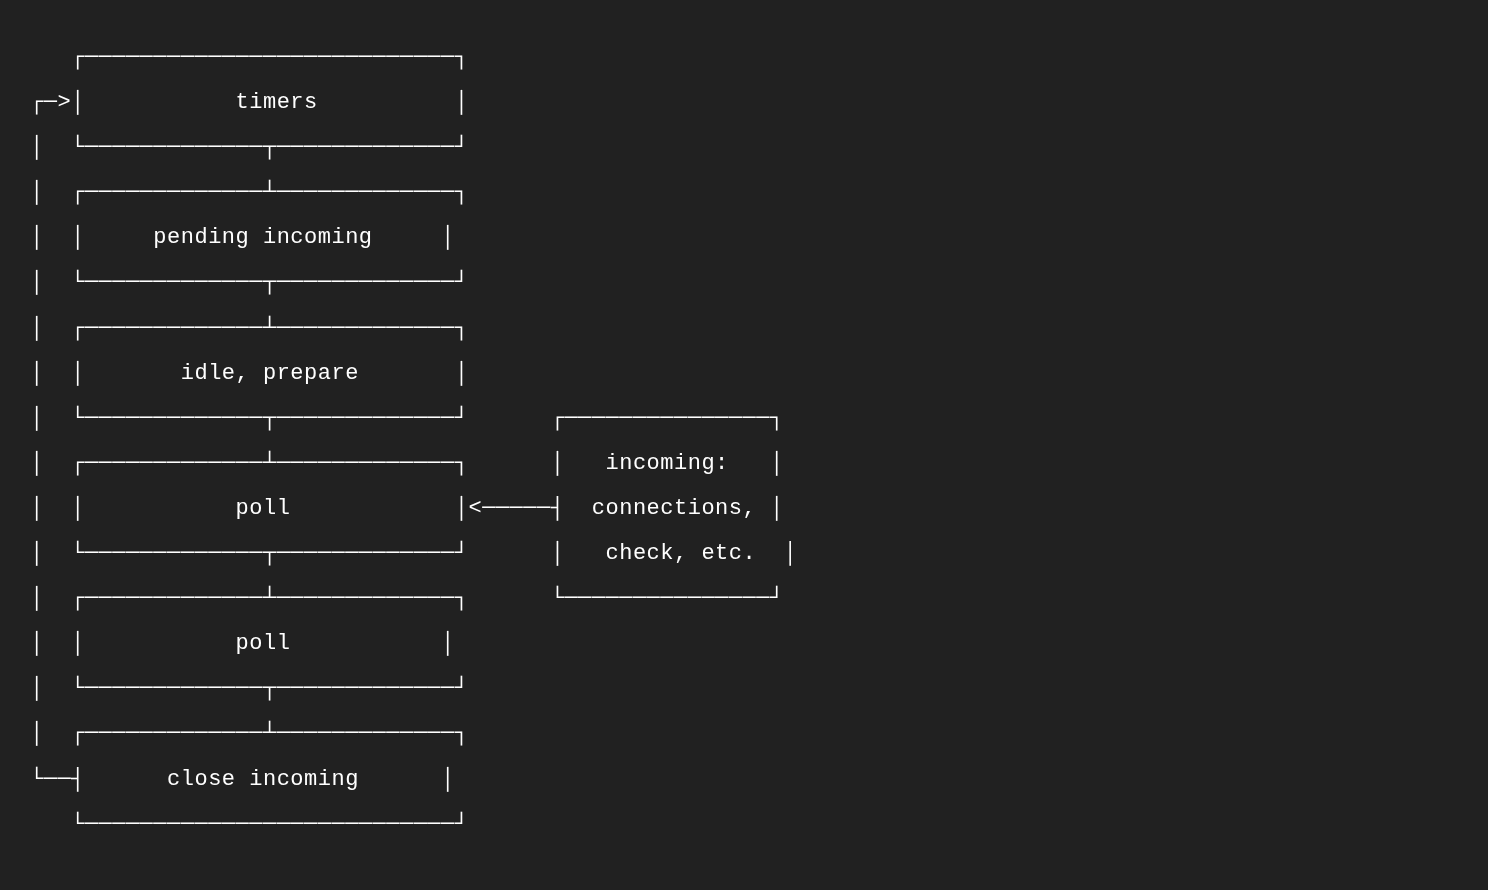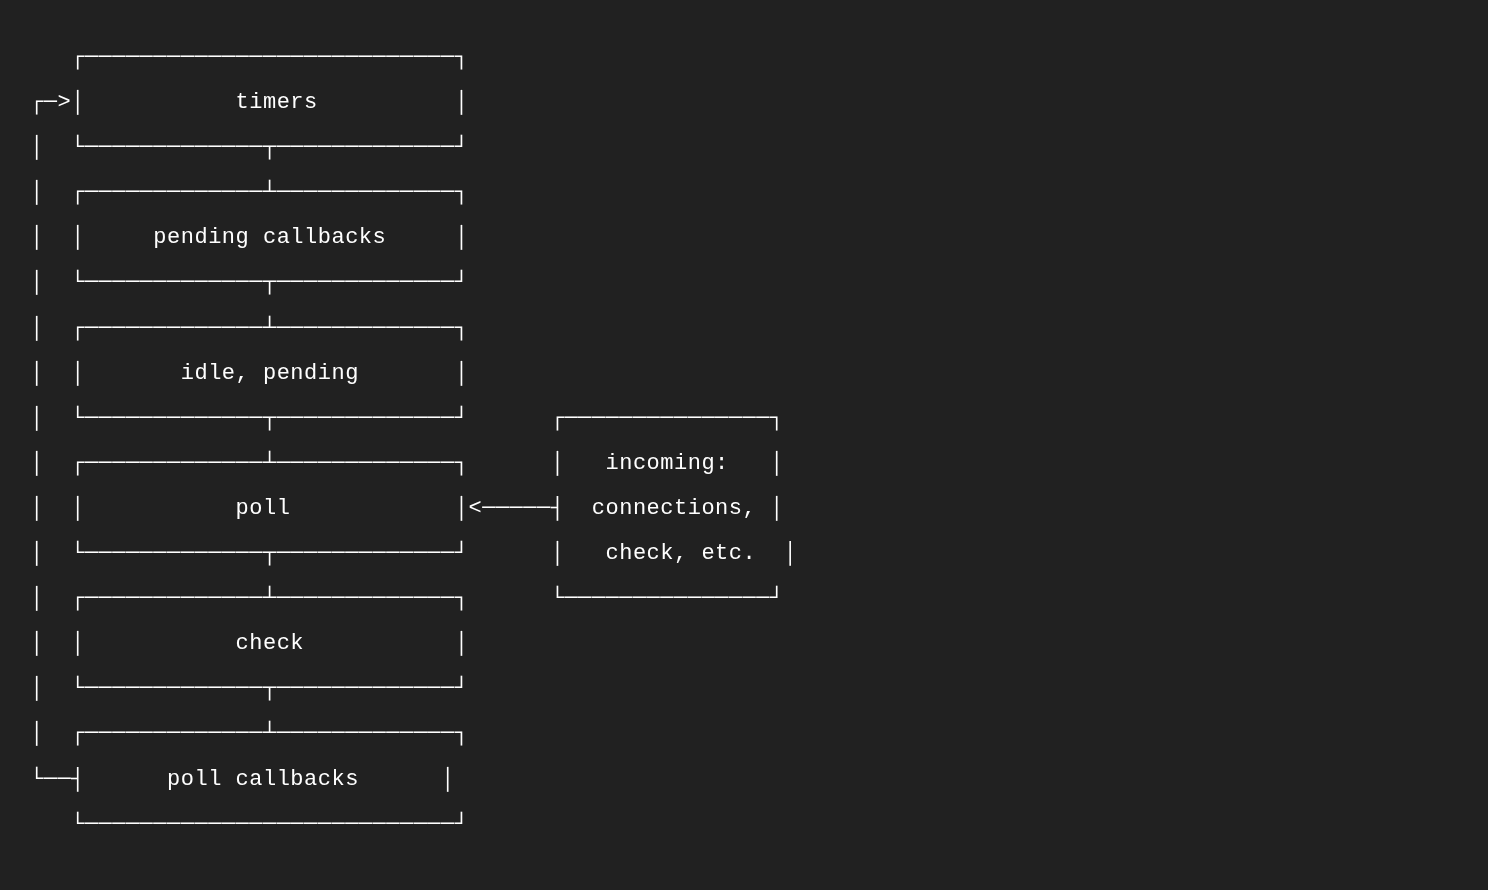--- a/index.html
+++ b/index.html
@@ -23,26 +23,26 @@
     font-family: inherit;
   }
 </style>
 </head>
 <body>
 
 <pre><span>   ┌───────────────────────────┐</span>
 <span>┌─&gt;│           timers          │</span>
 <span>│  └─────────────┬─────────────┘</span>
 <span>│  ┌─────────────┴─────────────┐</span>
-<span>│  │     pending callbacks     │</span>
+<span>│  │     pending incoming     │</span>
 <span>│  └─────────────┬─────────────┘</span>
 <span>│  ┌─────────────┴─────────────┐</span>
-<span>│  │       idle, pending       │</span>
+<span>│  │       idle, prepare       │</span>
 <span>│  └─────────────┬─────────────┘      ┌───────────────┐</span>
 <span>│  ┌─────────────┴─────────────┐      │   incoming:   │</span>
 <span>│  │           poll            │&lt;─────┤  connections, │</span>
 <span>│  └─────────────┬─────────────┘      │   check, etc.  │</span>
 <span>│  ┌─────────────┴─────────────┐      └───────────────┘</span>
-<span>│  │           check           │</span>
+<span>│  │           poll           │</span>
 <span>│  └─────────────┬─────────────┘</span>
 <span>│  ┌─────────────┴─────────────┐</span>
-<span>└──┤      poll callbacks      │</span>
+<span>└──┤      close incoming      │</span>
 <span>   └───────────────────────────┘</span></pre>
 
 </body></html>

